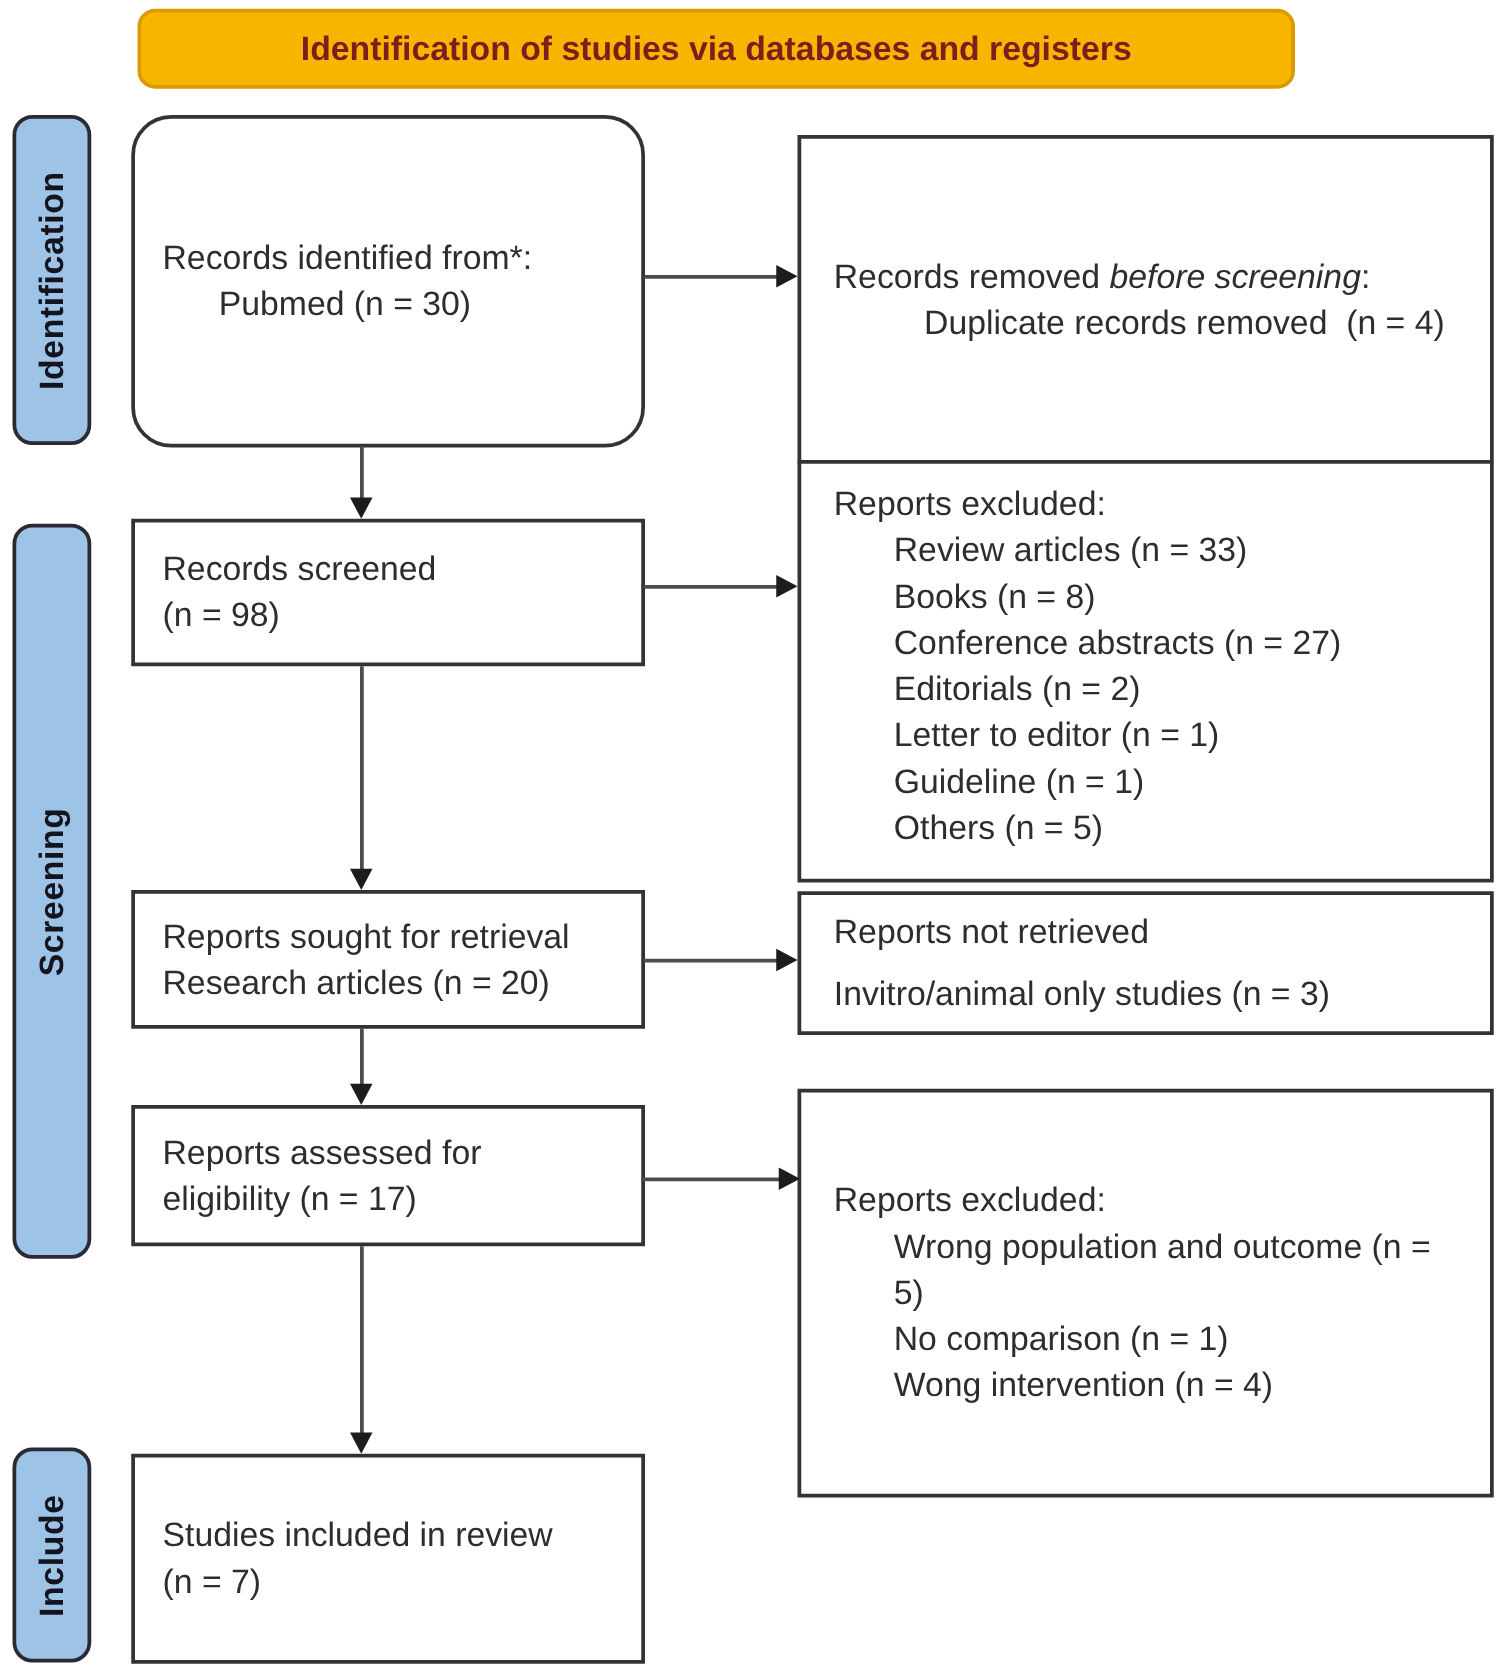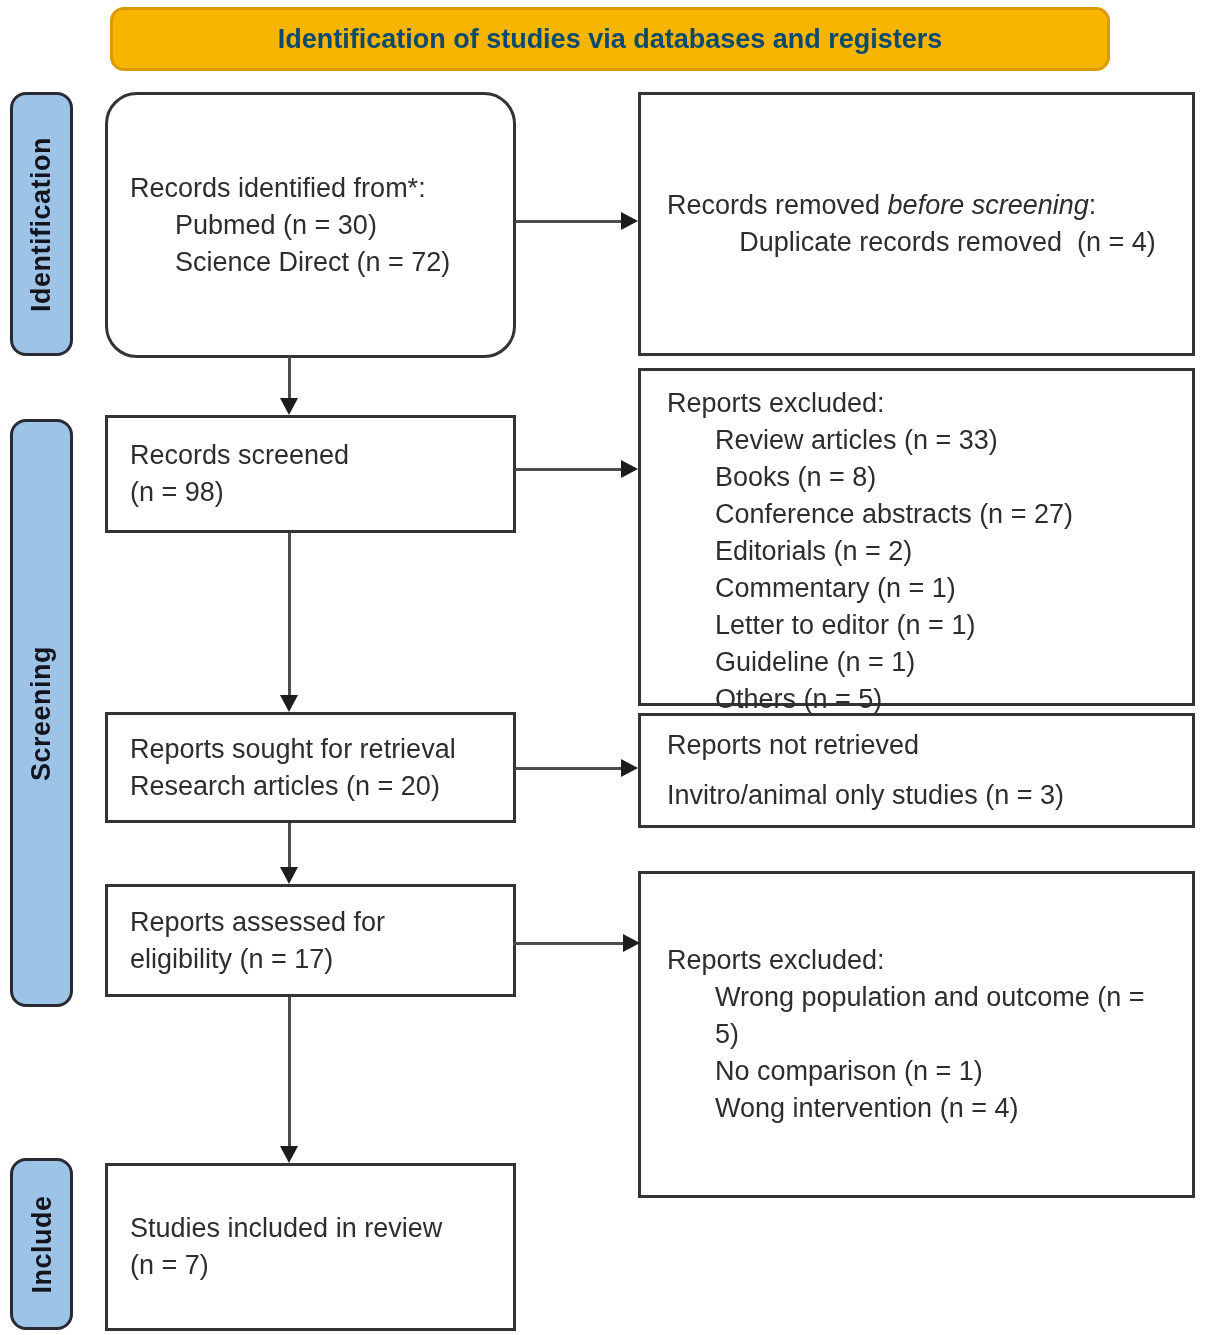--- a/index.html
+++ b/index.html
@@ -9,27 +9,27 @@
     height:1335px;
     background:#ffffff;
     font-family:"Liberation Sans", sans-serif;
     color:#2d2d2d;
     overflow:hidden;
   }
   
   .banner{
     position:absolute;
     left:110px; top:7px;
-    width:1000px; height:64px;
+    width:926px; height:64px;
     background:#F7B500;
     border:3px solid #DB9A00;
     border-radius:14px;
     box-sizing:border-box;
     display:flex; align-items:center; justify-content:center;
-    font-size:27px; font-weight:bold; color:#0c4a6e;
+    font-size:27px; font-weight:bold; color:#7f1d1d;
   }
   
   .stage{
     position:absolute;
     left:10px; width:63px;
     background:#9DC3E6;
     border:3px solid #2A2A35;
     border-radius:16px;
     box-sizing:border-box;
     display:flex; align-items:center; justify-content:center;
@@ -89,21 +89,20 @@
   <div class="stage" style="top:419px; height:588px;">
     <span>Screening</span>
   </div>
   <div class="stage" style="top:1158px; height:172px;">
     <span>Include</span>
   </div>
 
   <div class="fbox col-left" style="top:92px; height:266px;border-radius:32px;">
     <div>Records identified from*:</div>
     <div class="indent1">Pubmed (n = 30)</div>
-    <div class="indent1">Science Direct (n = 72)</div>
   </div>
 
   <div class="fbox col-left" style="top:415px; height:118px;">
     <div>Records screened</div>
     <div>(n = 98)</div>
   </div>
 
   <div class="fbox col-left" style="top:712px; height:111px;">
     <div>Reports sought for retrieval</div>
     <div>Research articles (n = 20)</div>
@@ -112,32 +111,31 @@
   <div class="fbox col-left" style="top:884px; height:113px;">
     <div>Reports assessed for</div>
     <div>eligibility (n = 17)</div>
   </div>
 
   <div class="fbox col-left" style="top:1163px; height:168px;">
     <div>Studies included in review</div>
     <div>(n = 7)</div>
   </div>
 
-  <div class="fbox col-right" style="top:92px; height:264px;">
+  <div class="fbox col-right" style="top:108px; height:264px;">
     <div><span>Records removed </span><span class="em">before screening</span><span>:</span></div>
     <div class="indent2 keep-sp">Duplicate records removed  (n = 4)</div>
   </div>
 
   <div class="fbox col-right list-top" style="top:368px; height:338px;">
     <div>Reports excluded:</div>
     <div class="indent3">Review articles (n = 33)</div>
     <div class="indent3">Books (n = 8)</div>
     <div class="indent3">Conference abstracts (n = 27)</div>
     <div class="indent3">Editorials (n = 2)</div>
-    <div class="indent3">Commentary (n = 1)</div>
     <div class="indent3">Letter to editor (n = 1)</div>
     <div class="indent3">Guideline (n = 1)</div>
     <div class="indent3">Others (n = 5)</div>
   </div>
 
   <div class="fbox col-right" style="top:713px; height:115px;gap:13px;">
     <div>Reports not retrieved</div>
     <div>Invitro/animal only studies (n = 3)</div>
   </div>
 

